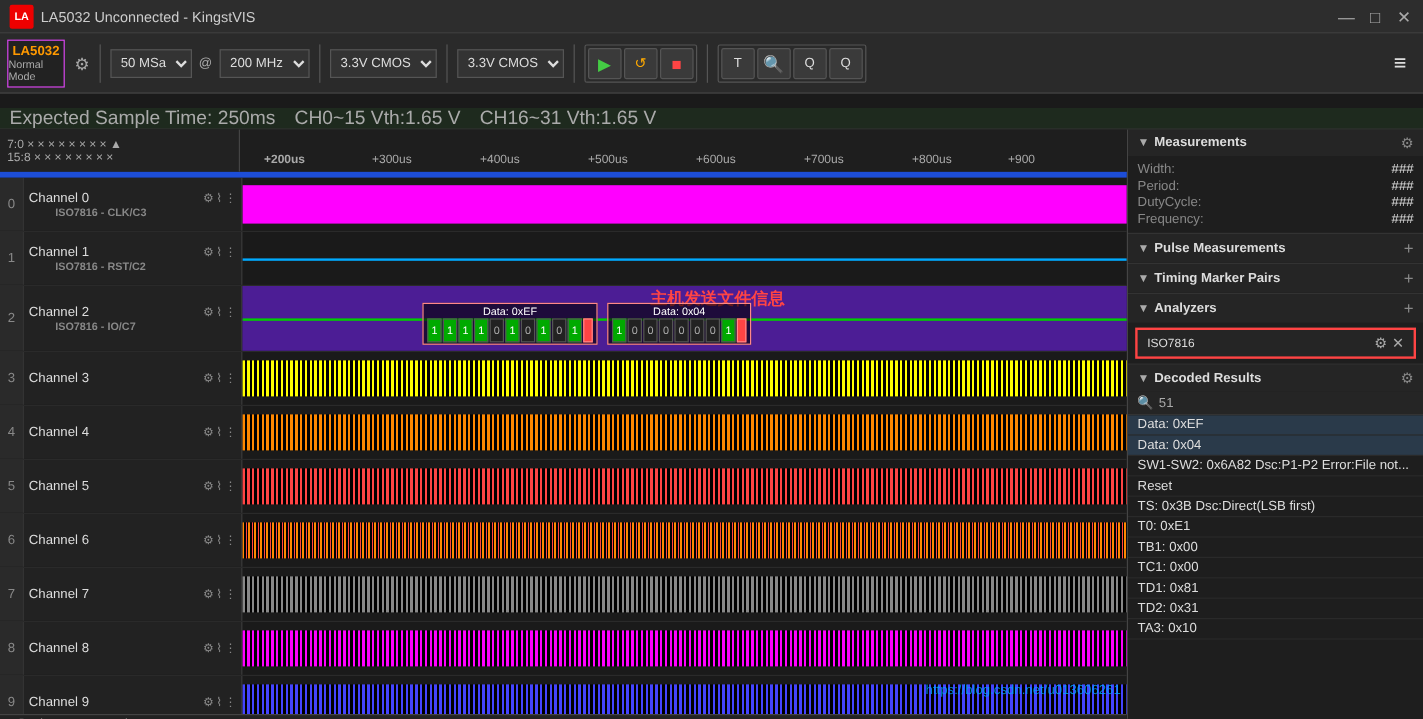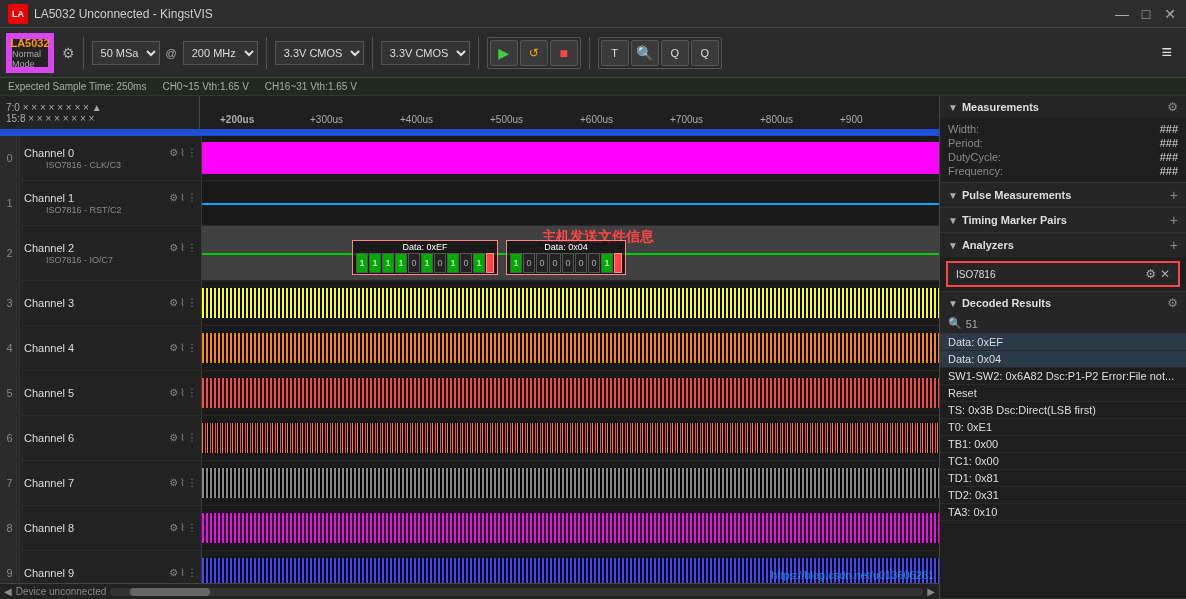--- a/index.html
+++ b/index.html
@@ -23,57 +23,57 @@
     
     #toolbar {
       background: #2a2a2a;
       height: 50px;
       display: flex;
       align-items: center;
       padding: 0 6px;
       gap: 4px;
       border-bottom: 1px solid #444;
     }
-    .toolbar-logo { width: 48px; height: 40px; background: #222; border: 6px solid #d946ef; display: flex; flex-direction: column; align-items: center; justify-content: center; margin-right: 4px; }
+    .toolbar-logo { width: 48px; height: 40px; background: #222; border: 1px solid #d946ef; display: flex; flex-direction: column; align-items: center; justify-content: center; margin-right: 4px; }
     .toolbar-logo-top { color: #f90; font-size: 11px; font-weight: bold; }
     .toolbar-logo-bottom { color: #aaa; font-size: 9px; }
     .toolbar-select { background: #333; border: 1px solid #555; color: #ddd; height: 24px; padding: 0 4px; font-size: 11px; cursor: pointer; }
     .toolbar-label { color: #aaa; font-size: 11px; padding: 0 2px; }
     .toolbar-sep { width: 1px; height: 32px; background: #555; margin: 0 4px; }
     .toolbar-btn-group { display: flex; gap: 2px; background: #2a2a2a; border: 1px solid #555; padding: 2px; border-radius: 2px; }
     .tool-btn { background: #3a3a3a; border: 1px solid #555; color: #ddd; width: 28px; height: 26px; cursor: pointer; display: flex; align-items: center; justify-content: center; font-size: 14px; border-radius: 2px; }
     .tool-btn.play { color: #4c4; }
     .tool-btn.rewind { color: #fa0; }
     .tool-btn.stop { color: #f44; }
     .toolbar-menu-btn { background: none; border: none; color: #ddd; cursor: pointer; font-size: 18px; padding: 0 8px; margin-left: auto; }
 
     
     #main { display: flex; height: calc(599px - 28px - 50px); }
 
     
     #left-panel { width: 940px; display: flex; flex-direction: column; border-right: 1px solid #444; }
 
     
-    #timeline-header { height: 40px; background: #1e1e1e; border-bottom: 7px solid #1d4ed8; display: flex; align-items: stretch; }
+    #timeline-header { height: 40px; background: #1e1e1e; border-bottom: 5px solid #1d4ed8; display: flex; align-items: stretch; }
     #channel-label-header { width: 200px; background: #222; border-right: 1px solid #444; display: flex; flex-direction: column; justify-content: center; padding: 2px 6px; font-size: 10px; color: #888; flex-shrink: 0; }
     #timeline-ruler { flex: 1; background: #1e1e1e; display: flex; align-items: flex-end; padding-bottom: 4px; padding-left: 10px; gap: 0; overflow: hidden; position: relative; }
     .ruler-mark { color: #aaa; font-size: 10px; position: absolute; }
 
     
     #channels-area { flex: 1; overflow-y: auto; overflow-x: hidden; }
     #channels-area::-webkit-scrollbar { width: 6px; }
     #channels-area::-webkit-scrollbar-thumb { background: #555; }
 
     .channel-row { height: 45px; display: flex; border-bottom: 1px solid #2a2a2a; }
     .channel-label { width: 200px; background: #222; border-right: 1px solid #3a3a3a; display: flex; flex-direction: column; justify-content: center; padding: 2px 4px; flex-shrink: 0; }
-    .ch-top { display: flex; align-items: flex-start; gap: 21px; }
+    .ch-top { display: flex; align-items: center; gap: 21px; }
     .ch-name { font-size: 11px; color: #ddd; }
     .ch-icons { display: flex; gap: 2px; margin-left: auto; }
     .ch-icon { color: #888; font-size: 10px; cursor: pointer; }
-    .ch-sub { font-size: 9px; color: #888; margin-top: 1px; padding-left: 22px; }
+    .ch-sub { font-size: 9px; color: #888; margin-top: 1px; padding-left: 22px; font-weight: bold; }
     .channel-wave { flex: 1; overflow: hidden; position: relative; display: flex; align-items: center; }
 
     
     .wave-0 { background: linear-gradient(to right, #ff00ff, #ff00ff); height: 30px; width: 100%; }
     .wave-3 { height: 30px; width: 100%; background: repeating-linear-gradient(to right, #ff0 0px, #ff0 2px, #000 2px, #000 4px); }
     .wave-4 { height: 30px; width: 100%; background: repeating-linear-gradient(to right, #f80 0px, #f80 2px, #000 2px, #000 4px); }
     .wave-5 { height: 30px; width: 100%; background: repeating-linear-gradient(to right, #f44 0px, #f44 2px, #000 2px, #000 4px); }
     .wave-6 { height: 30px; width: 100%; background: repeating-linear-gradient(to right, #f80 0px, #f80 1px, #000 1px, #000 3px, #f44 3px, #f44 4px, #000 4px, #000 5px); }
     .wave-7 { height: 30px; width: 100%; background: repeating-linear-gradient(to right, #888 0px, #888 2px, #000 2px, #000 4px); }
     .wave-8 { height: 30px; width: 100%; background: repeating-linear-gradient(to right, #f0f 0px, #f0f 2px, #000 2px, #000 4px); }
@@ -226,21 +226,21 @@
     <button class="tool-btn" style="font-size:11px;">T</button>
     <button class="tool-btn">🔍</button>
     <button class="tool-btn" style="font-size:11px;">Q</button>
     <button class="tool-btn" style="font-size:11px;">Q</button>
   </div>
 
   <div style="flex:1"></div>
   <button class="toolbar-menu-btn">≡</button>
 </div>
 
-<div style="background:#1e2a1e;height:18px;display:flex;align-items:center;padding:0 8px;gap:16px;font-size:10px;border-bottom:1px solid #333;">
+<div style="background:#1e2a1e;height:18px;display:flex;align-items:center;padding:0 8px;gap:16px;font-size:16px;border-bottom:1px solid #333;margin-top:12px;">
   <span style="color:#aaa;">Expected Sample Time: 250ms</span>
   <span style="color:#aaa;">CH0~15 Vth:1.65 V</span>
   <span style="color:#aaa;">CH16~31 Vth:1.65 V</span>
 </div>
 
 <div id="main" style="height:calc(599px - 28px - 50px - 18px);">
 
   <div id="left-panel">
 
     <div id="timeline-header">
@@ -304,21 +304,21 @@
           <div class="ch-top">
             <span class="ch-name">Channel 2</span>
             <div class="ch-icons">
               <span class="ch-icon">⚙</span>
               <span class="ch-icon">⌇</span>
               <span class="ch-icon">⋮</span>
             </div>
           </div>
           <div class="ch-sub">ISO7816 - IO/C7</div>
         </div>
-        <div class="channel-wave" style="position:relative;background:#404040;">
+        <div class="channel-wave" style="position:relative;background:#4c1d95;">
 
           <div style="width:100%;height:2px;background:#00cc00;position:absolute;top:50%;"></div>
 
           <div style="position:absolute;top:2px;left:340px;color:#ff4444;font-size:14px;font-weight:bold;white-space:nowrap;">主机发送文件信息</div>
 
           <div style="position:absolute;top:14px;left:150px;display:flex;flex-direction:column;gap:2px;">
             <div style="display:flex;gap:8px;">
 
               <div style="border:1px solid #f88;padding:1px 3px;background:rgba(0,0,0,0.6);">
                 <div style="font-size:9px;color:#fff;text-align:center;">Data: 0xEF</div>

